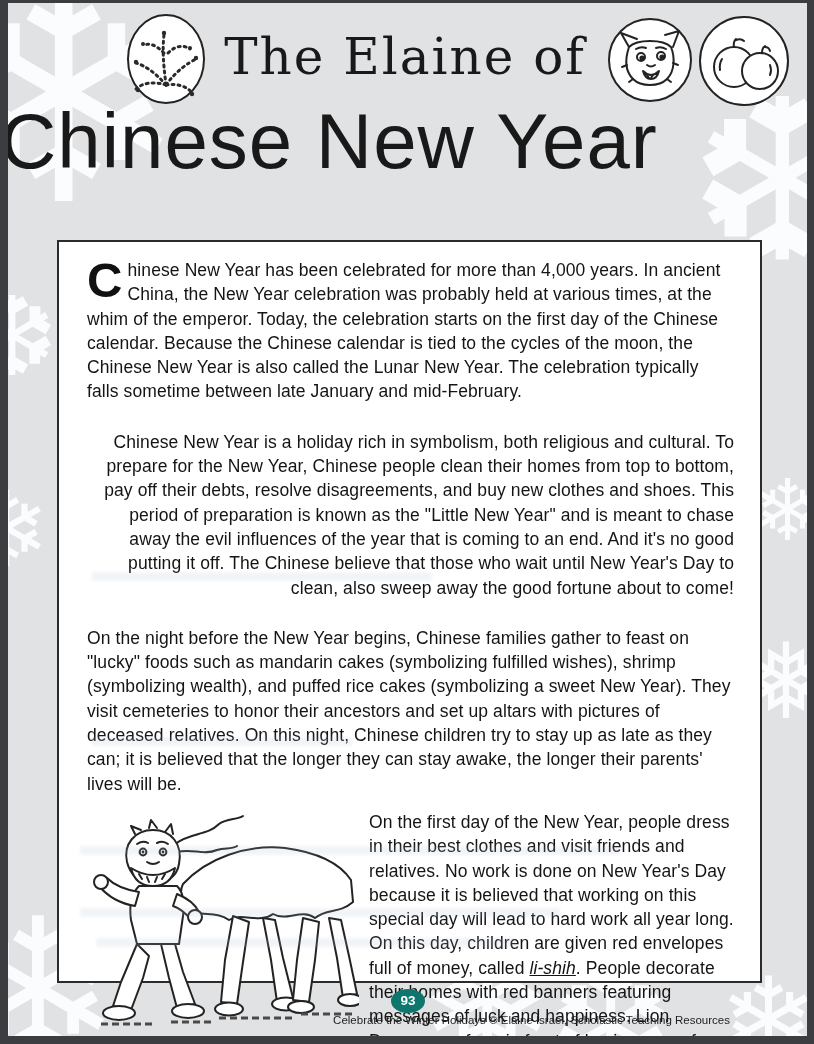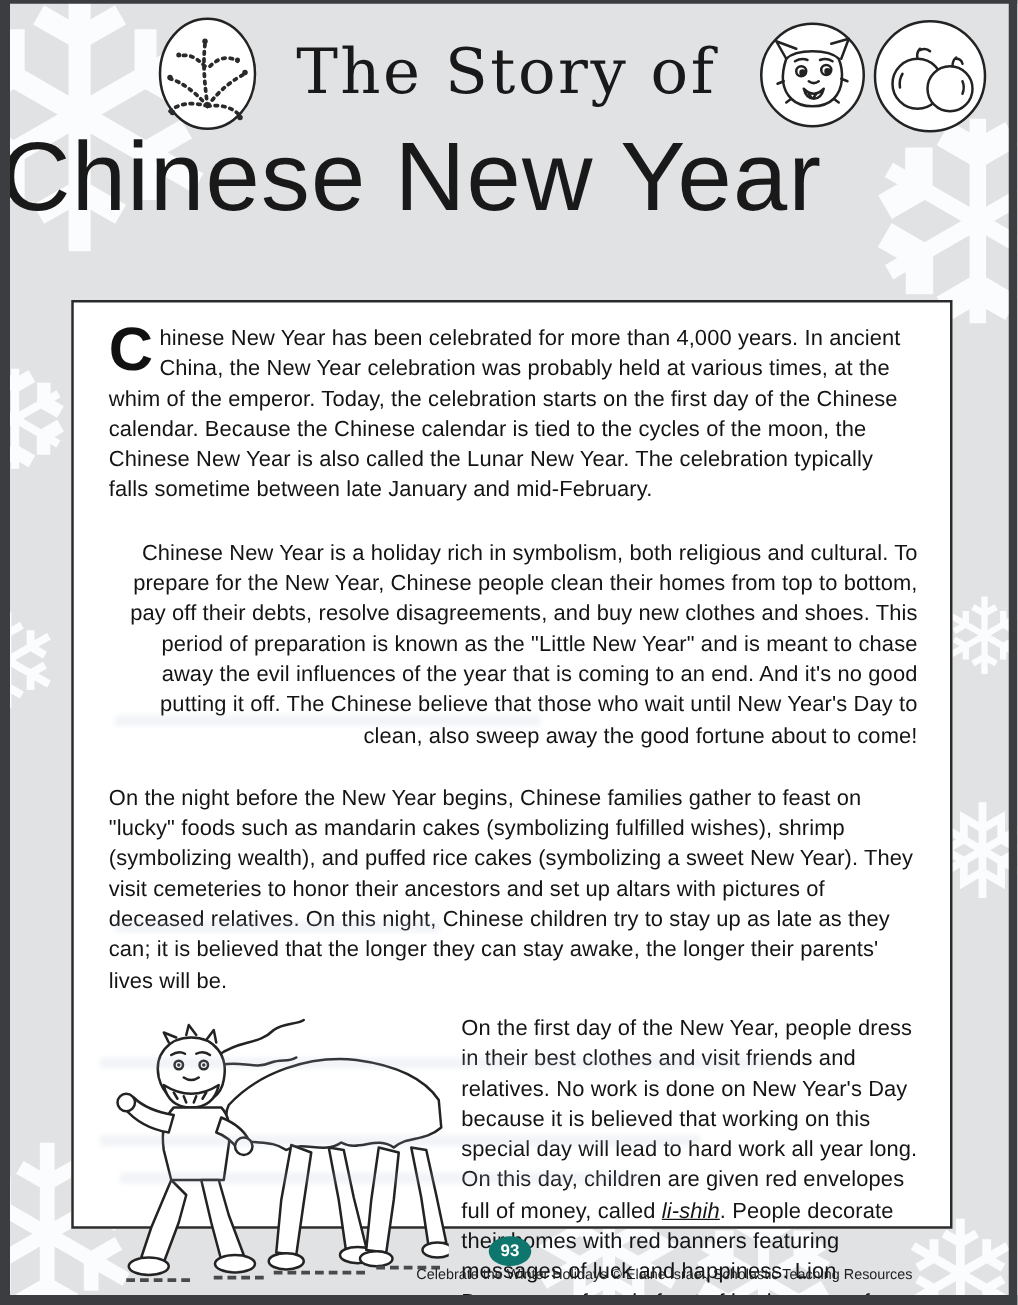--- a/index.html
+++ b/index.html
@@ -113,21 +113,21 @@
         <circle cx="10" cy="49" r="2.2"></circle>
       <circle cx="70" cy="45" r="2.2"></circle>
         <circle cx="12" cy="77" r="2.2"></circle>
       <circle cx="66" cy="81" r="2.2"></circle>
         <circle cx="17" cy="31" r="2"></circle>
       <circle cx="64" cy="35" r="2"></circle>
     </g>
   </svg>
 </div>
 
-<div class="title1">The Story of</div>
+<div class="title1">The Elaine of</div>
 
 <div class="header-circle" style="left:607px;top:17px;">
   <svg width="86" height="86" viewBox="0 0 86 86">
     <circle cx="43" cy="43" r="41" fill="#ffffff" stroke="#232323" stroke-width="2"></circle>
     <g class="ln">
       <path d="M22,30 L14,16 L30,22"></path>
       <path d="M58,18 L72,14 L66,30"></path>
       <path d="M22,30 C18,42 18,54 26,62 C34,70 52,70 60,62 C68,54 68,40 64,30 C56,22 30,22 22,30 Z"></path>
       <path d="M26,62 l-4,3 M60,62 l4,3 M20,48 l-5,2 M66,46 l5,2"></path>
       <circle cx="34" cy="40" r="4"></circle>

